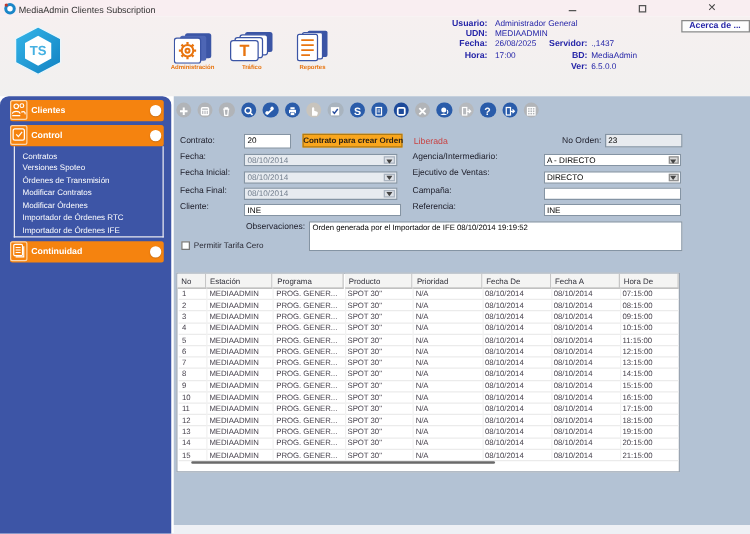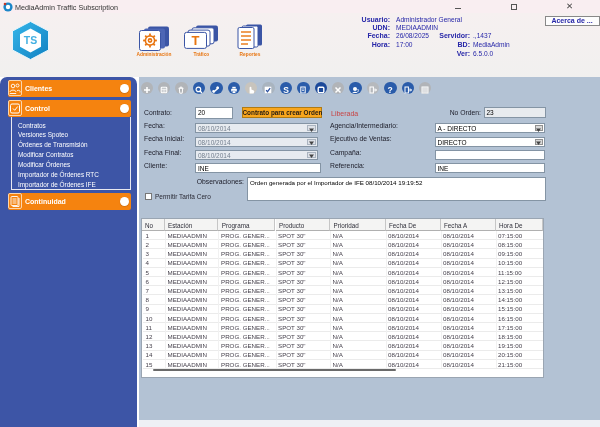--- a/index.html
+++ b/index.html
@@ -48,21 +48,21 @@
 </style>
 </head>
 <body>
 
 <div class="abs" id="titlebar"></div>
 <svg class="abs" style="left:3px;top:2px" width="10" height="10" viewBox="0 0 10 10">
     <circle cx="5" cy="5" r="4.6" fill="#1b86c8"></circle>
     <circle cx="5" cy="5" r="2.2" fill="#fff"></circle>
     <circle cx="2" cy="2" r="1.3" fill="#c0392b"></circle>
   </svg>
-<div class="abs" id="titletext">MediaAdmin Traffic Subscription</div>
+<div class="abs" id="titletext">MediaAdmin Clientes Subscription</div>
 <div class="abs" style="left:455px;top:7.5px;width:6px;height:1.2px;background:#555;"></div>
 <div class="abs" style="left:511px;top:4px;width:6px;height:6px;border:1px solid #555;"></div>
 <div class="abs" style="left:566px;top:1px;font-size:8.5px;color:#444;">✕</div>
 
 <div class="abs" id="header"></div>
 
 <svg class="abs" style="left:10px;top:21px" width="41" height="39" viewBox="0 0 41 39">
 <defs>
 <linearGradient id="hg" x1="0" y1="0" x2="1" y2="1">
 <stop offset="0" stop-color="#35b6e9"></stop>

